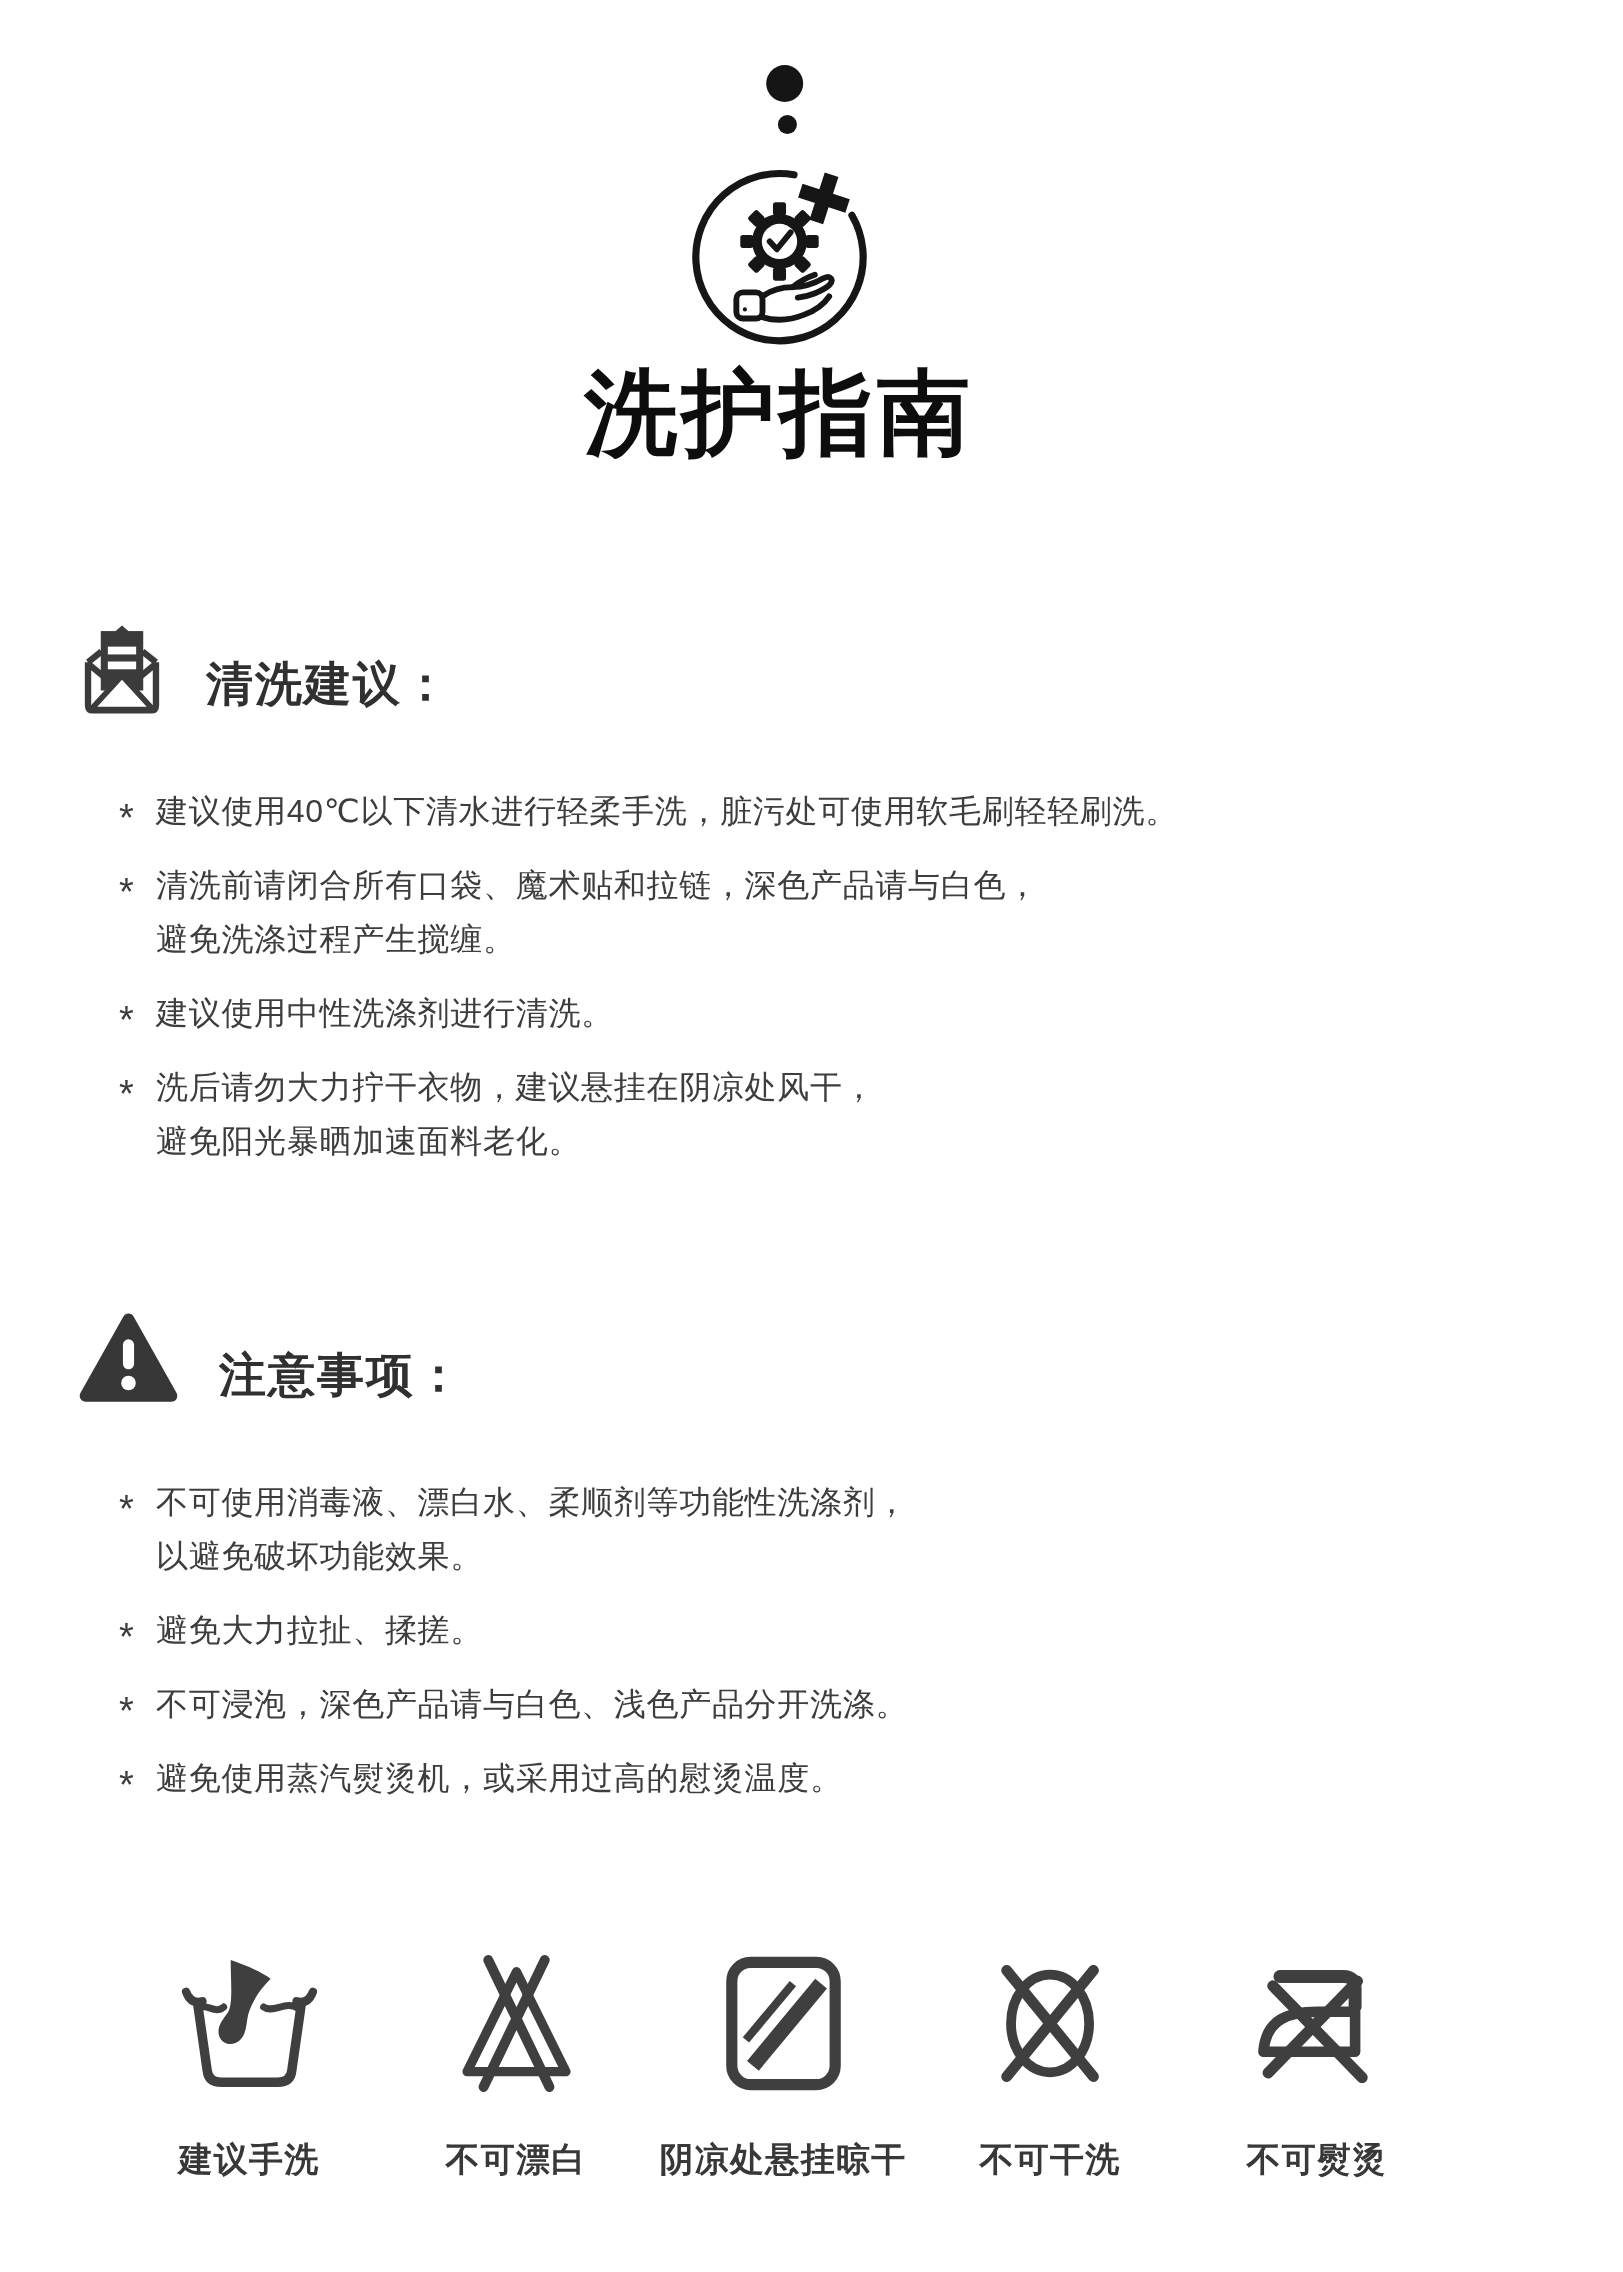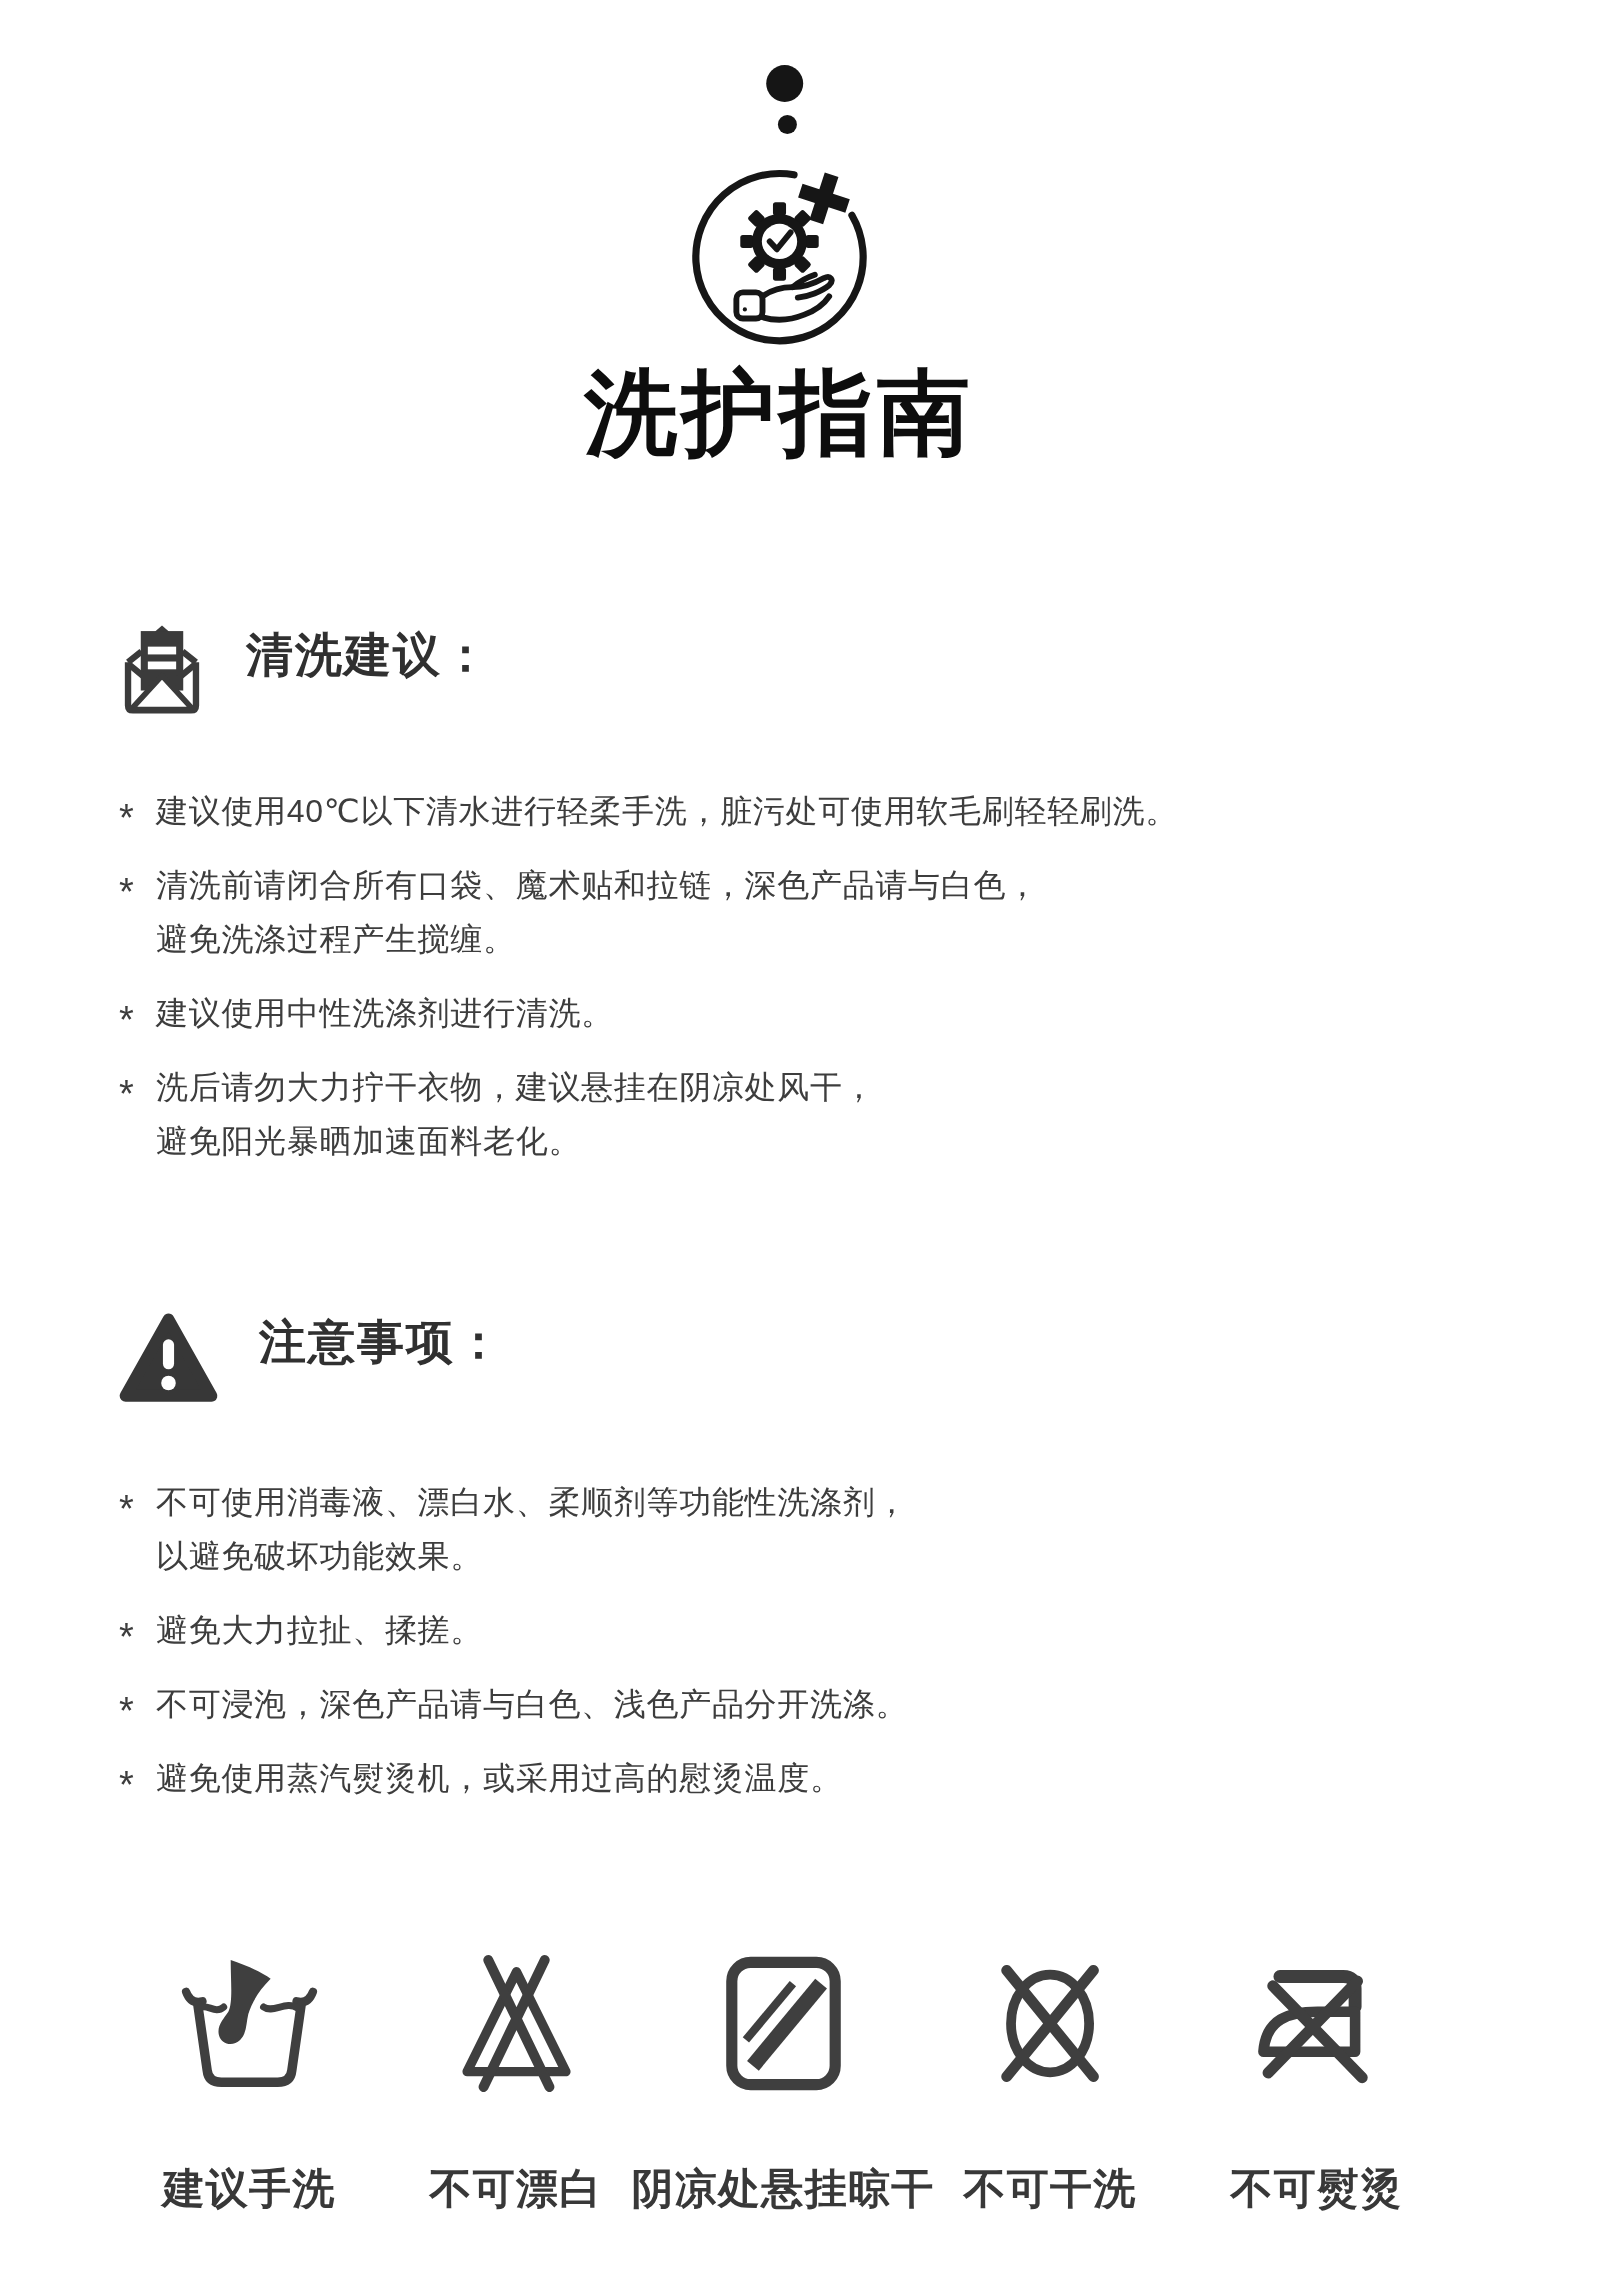--- a/index.html
+++ b/index.html
@@ -15,21 +15,21 @@
   .hero-cluster{display:flex;flex-direction:column;align-items:center;padding-top:65px;}
   .dot-large{width:37px;height:37px;border-radius:50%;background:#151515;transform:translateX(5.2px);margin-bottom:13px;}
   .dot-small{width:19px;height:19px;border-radius:50%;background:#151515;transform:translateX(7.9px);margin-bottom:29px;}
   .hero-icon{width:183px;height:183px;color:#161616;margin-bottom:18.3px;}
   .page-title{
     margin:0;font-size:93px;line-height:98px;font-weight:900;
     color:#0d0d0d;letter-spacing:4.6px;text-align:center;
   }
   
   .section{margin-top:0;}
-  .section-header{display:flex;align-items:flex-start;padding-left:116px;margin-top:0;}
+  .section-header{display:flex;align-items:flex-end;padding-left:76px;margin-top:0;}
   .section-header .hdr-icon{flex:0 0 auto;color:#3b3b3b;}
   .hdr-icon.envelope{width:92px;height:92px;}
   .hdr-icon.warning{width:105px;height:96px;}
   .section-heading{font-size:47px;font-weight:800;color:#303030;margin-left:38px;letter-spacing:2px;}
   .bullets{padding-left:119px;margin-top:68px;}
   .bullet{display:flex;align-items:flex-start;margin-bottom:20px;}
   .bullet-marker{
     flex:0 0 37px;font-size:38px;line-height:54px;color:#3d3d3d;
     transform:translateY(6.5px);font-weight:500;
   }
@@ -38,21 +38,21 @@
   .sec-gap-1{height:162px;}   
   .sec-gap-2{height:123px;}   
   
   .care-symbols{
     display:flex;justify-content:space-between;
     padding:128px 134px 0 141px;
   }
   .care-symbol{width:216px;display:flex;flex-direction:column;align-items:center;}
   .care-symbol .sym-icon{height:141px;display:flex;align-items:center;justify-content:center;color:#3f3f3f;}
   .care-symbol .sym-icon svg{height:141px;width:auto;}
-  .sym-label{margin-top:67px;font-size:42px;font-weight:600;color:#383838;white-space:nowrap;letter-spacing:1.3px;}
+  .sym-label{margin-top:43px;font-size:34px;font-weight:600;color:#383838;white-space:nowrap;letter-spacing:1.3px;}
 </style>
 </head>
 <body>
 
 <div class="page">
 
   <div class="hero-cluster">
     <div class="dot-large"></div>
     <div class="dot-small"></div>
 

